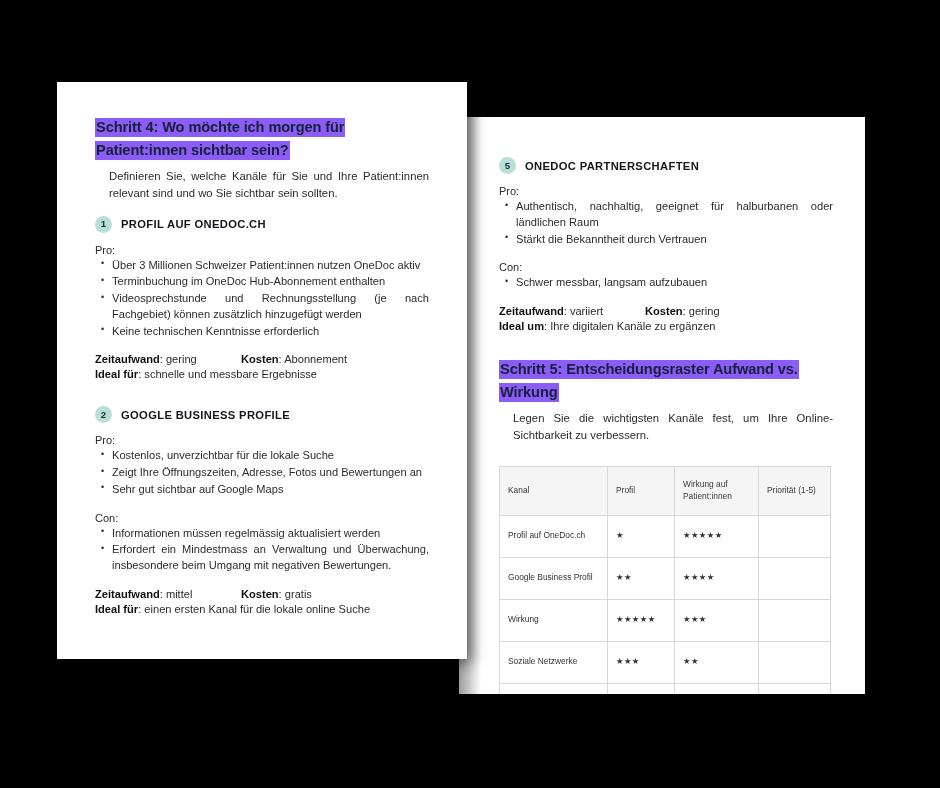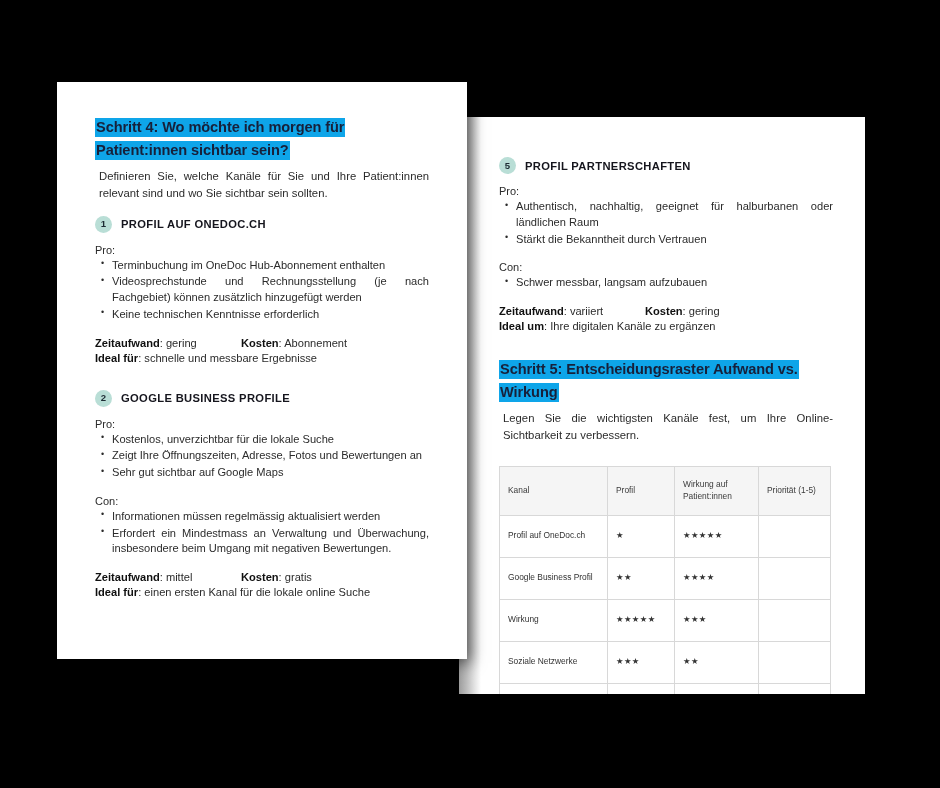--- a/index.html
+++ b/index.html
@@ -63,32 +63,32 @@
   
   .h-step {
     font-size: 14.6px;
     font-weight: bold;
     color: #17203a;
     line-height: 1.55;
     margin: 0 0 7px 0;
     letter-spacing: -0.1px;
   }
   .h-step .hl {
-    background: #0ea5e9;
+    background: #8b5cf6;
     padding: 1px 1px 2px 1px;
     box-decoration-break: clone;
     -webkit-box-decoration-break: clone;
   }
 
   .intro {
     font-size: 11.3px;
     color: #2b2b2b;
     line-height: 1.48;
     text-align: justify;
-    margin: 0 0 14px 4px;
+    margin: 0 0 14px 14px;
   }
 
   .channel-head {
     display: flex;
     align-items: center;
     gap: 9px;
     margin: 0 0 11px 0;
   }
   .badge {
     width: 17px;
@@ -191,21 +191,21 @@
 </head>
 <body>
 
 <div class="stage">
 
   <div class="page page-right">
     <div class="page-right-shade"></div>
 
     <div class="channel-head">
       <div class="badge">5</div>
-      <div class="channel-title">PROFIL PARTNERSCHAFTEN</div>
+      <div class="channel-title">ONEDOC PARTNERSCHAFTEN</div>
     </div>
 
     <div class="lbl">Pro:</div>
     <ul class="pros">
       <li>Authentisch, nachhaltig, geeignet für halburbanen oder ländlichen Raum</li>
       <li>Stärkt die Bekanntheit durch Vertrauen</li>
     </ul>
 
     <div class="gap-m"></div>
 
@@ -288,20 +288,21 @@
     <h2 class="h-step"><span class="hl">Schritt 4: Wo möchte ich morgen für Patient:innen sichtbar sein?</span></h2>
     <p class="intro">Definieren Sie, welche Kanäle für Sie und Ihre Patient:innen relevant sind und wo Sie sichtbar sein sollten.</p>
 
     <div class="channel-head">
       <div class="badge">1</div>
       <div class="channel-title">PROFIL AUF ONEDOC.CH</div>
     </div>
 
     <div class="lbl">Pro:</div>
     <ul class="pros">
+      <li>Über 3 Millionen Schweizer Patient:innen nutzen OneDoc aktiv</li>
       <li>Terminbuchung im OneDoc Hub-Abonnement enthalten</li>
       <li>Videosprechstunde und Rechnungsstellung (je nach Fachgebiet) können zusätzlich hinzugefügt werden</li>
       <li>Keine technischen Kenntnisse erforderlich</li>
     </ul>
 
     <div class="gap-m"></div>
 
     <div class="meta-row">
       <div class="c1">
         <b>Zeitaufwand</b><span>: </span><span>gering</span>

